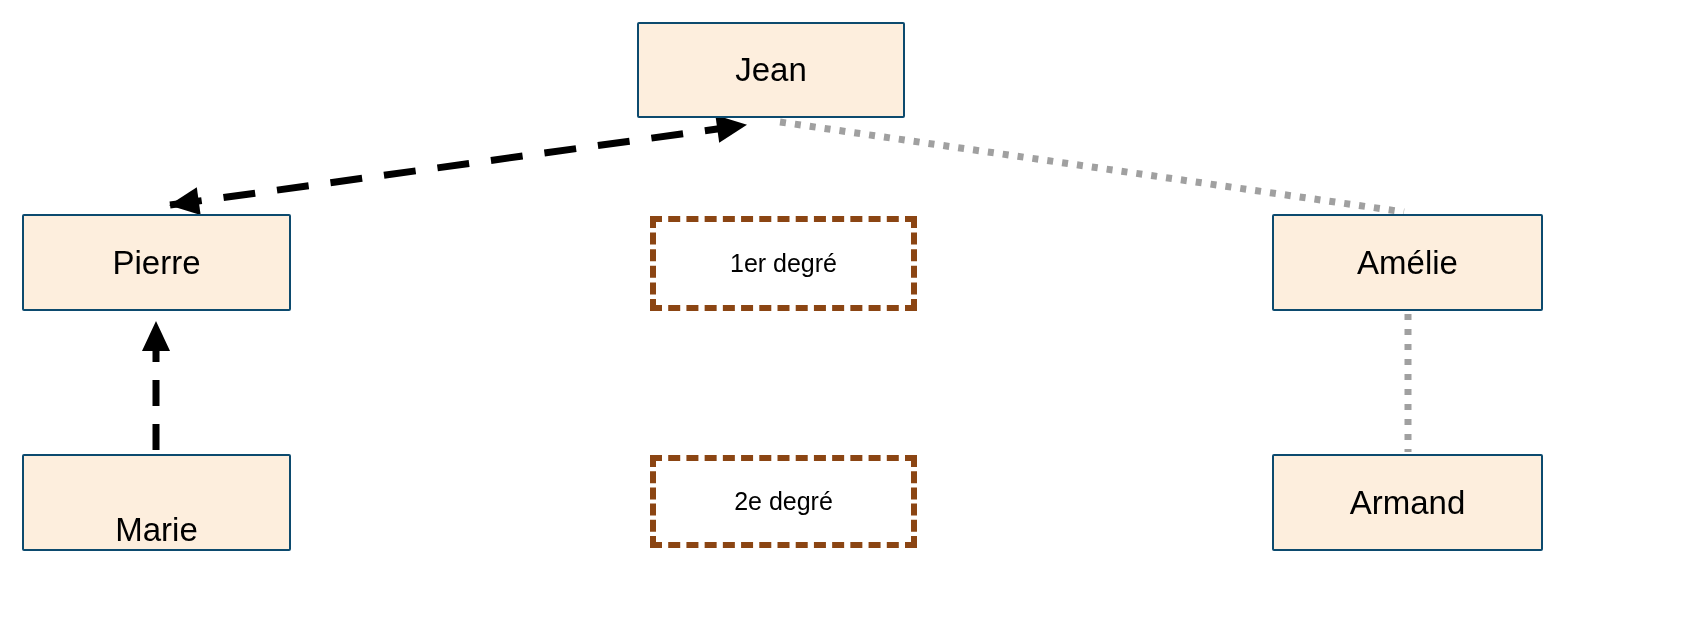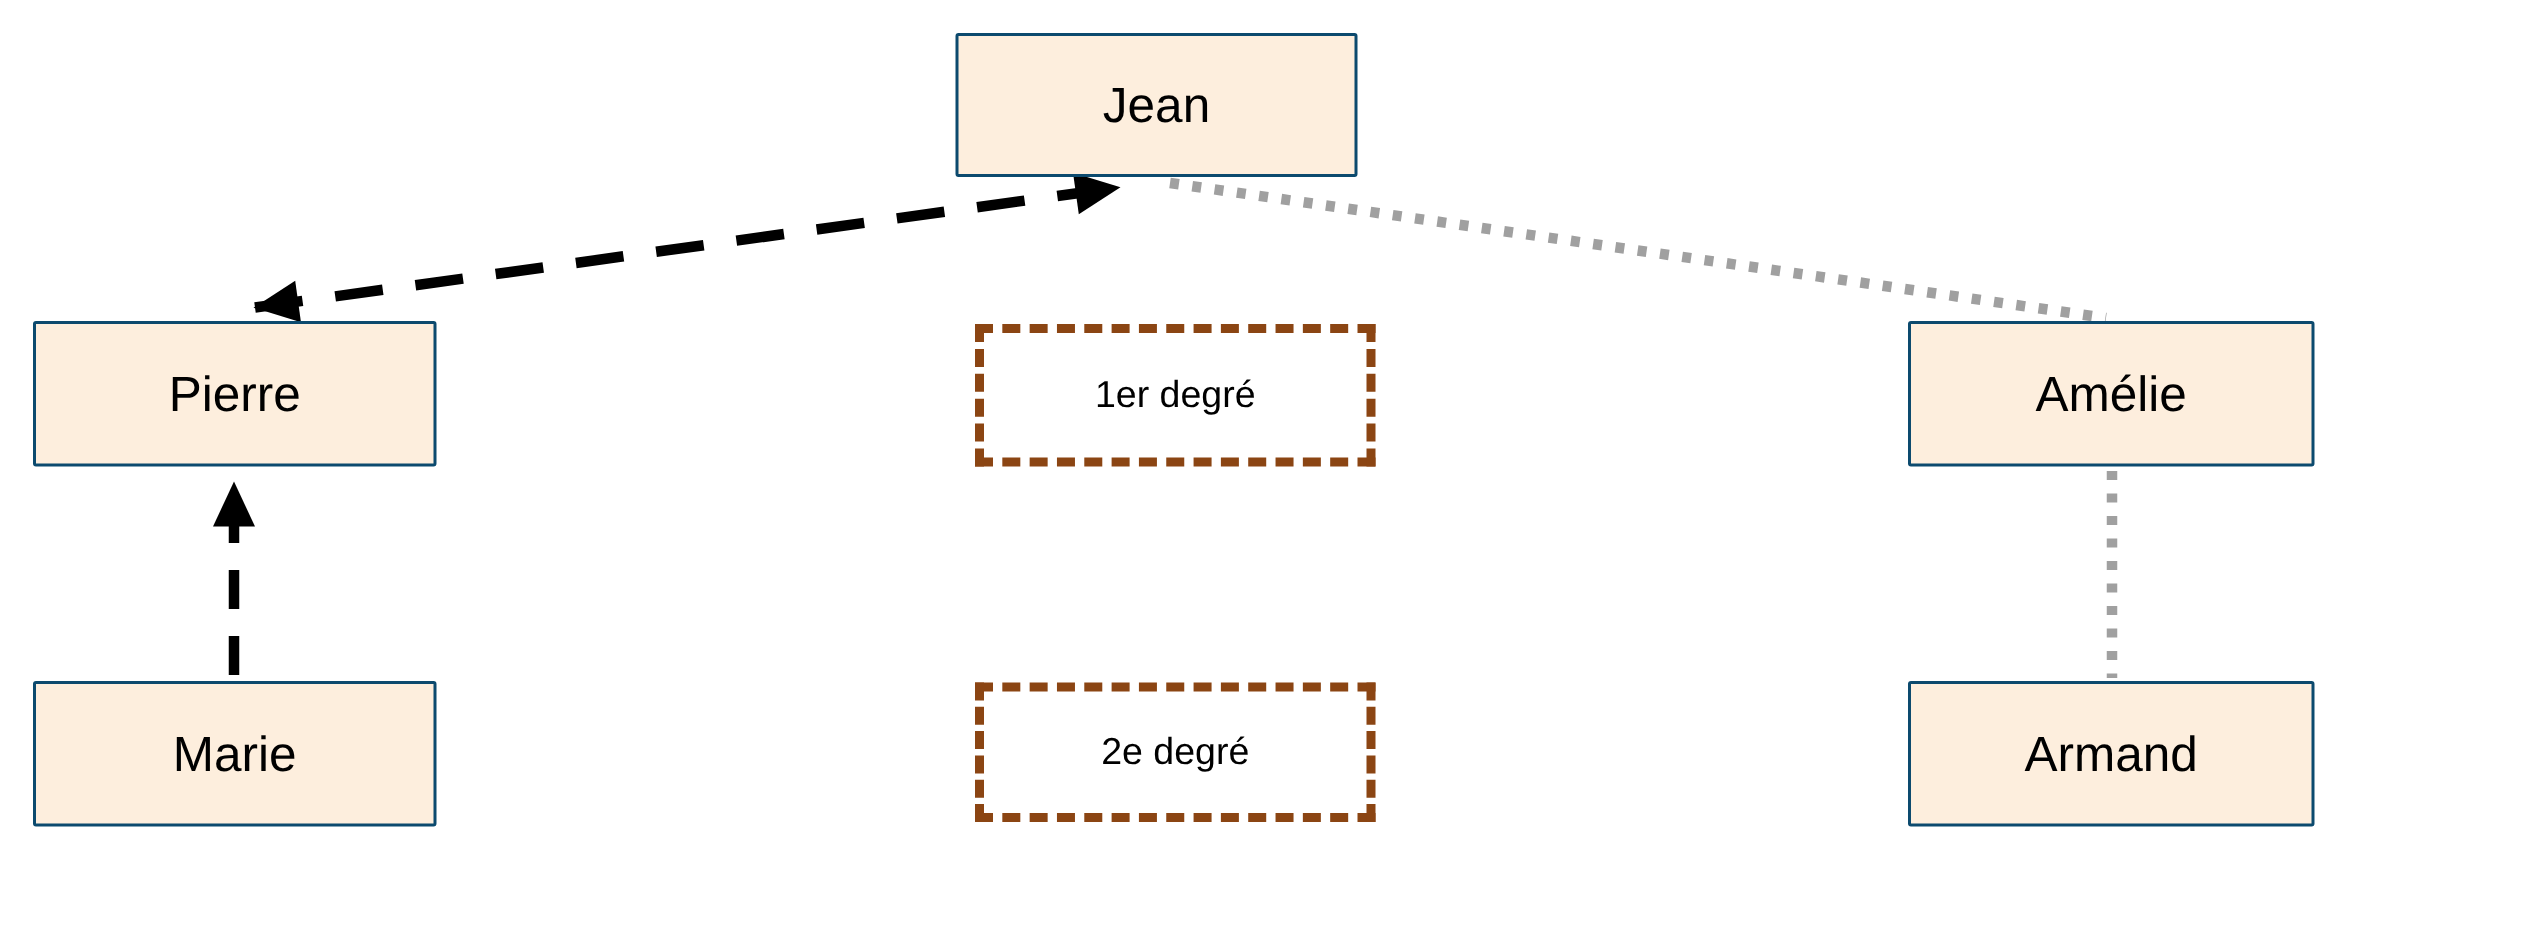--- a/index.html
+++ b/index.html
@@ -36,21 +36,21 @@
     display: flex;
     align-items: center;
     justify-content: center;
     font-size: 25px;
     color: #000000;
     z-index: 2;
   }
   #node-jean   { left: 637px;  top: 22px;  width: 268px; height: 96px; }
   #node-pierre { left: 22px;   top: 214px; width: 269px; height: 97px; }
   #node-amelie { left: 1272px; top: 214px; width: 271px; height: 97px; text-align: right; }
-  #node-marie  { left: 22px;   top: 454px; width: 269px; height: 97px; }
+  #node-marie  { left: 22px;   top: 454px; width: 269px; height: 97px; align-items: flex-end; }
   #node-armand { left: 1272px; top: 454px; width: 271px; height: 97px; }
   #legend-degree1 { left: 650px; top: 216px; width: 267px; height: 95px; }
   #legend-degree2 { left: 650px; top: 455px; width: 267px; height: 93px; }
   svg.edges {
     position: absolute;
     left: 0;
     top: 0;
     width: 1687px;
     height: 630px;
     z-index: 1;

